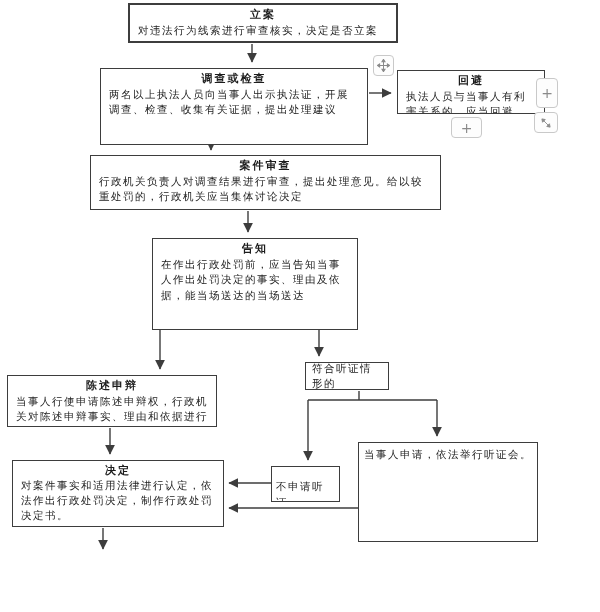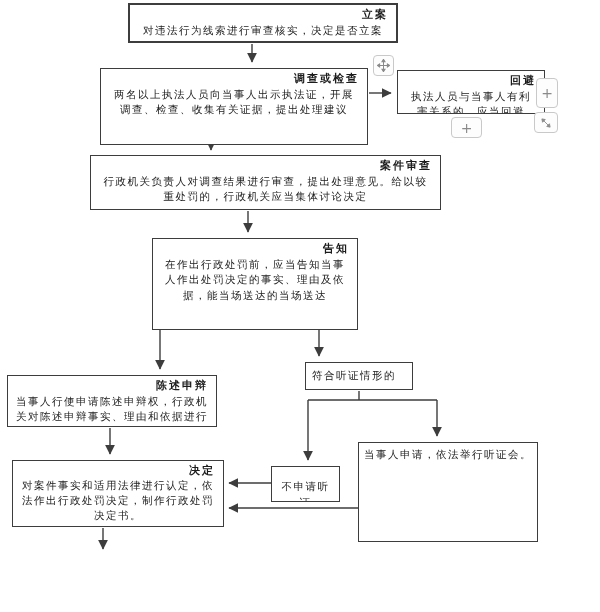--- a/index.html
+++ b/index.html
@@ -6,22 +6,22 @@
   #stage{
     position:relative;width:600px;height:612px;background:#ffffff;overflow:hidden;
     font-family:"DejaVu Sans",sans-serif;color:#1c1c1c;
   }
   #wires{position:absolute;left:0;top:0;width:600px;height:612px;}
   .node{
     position:absolute;background:#fff;border:1.6px solid #3d3d3d;box-sizing:border-box;
     padding:2px 8px 3px;font-size:10.5px;letter-spacing:1.5px;line-height:15.5px;overflow:hidden;
   }
   .node.major{border-width:2.4px;}
-  .node-title{text-align:right;font-weight:bold;font-size:11px;letter-spacing:2px;}
-  .node-body{text-align:center;}
+  .node-title{text-align:center;font-weight:bold;font-size:11px;letter-spacing:2px;}
+  .node-body{text-align:left;}
   .small-center{display:flex;align-items:center;padding:2px 6px;}
   .ctl{
     position:absolute;background:#fdfdfd;border:1px solid #c9c9c9;border-radius:4px;
     display:flex;align-items:center;justify-content:center;color:#8a8a8a;
     box-sizing:border-box;font-size:14px;line-height:1;
   }
   .ctl svg{display:block;}
 </style>
 </head>
 <body>
@@ -77,21 +77,21 @@
   <div class="node" style="left:152px;top:238px;width:206px;height:92px">
     <div class="node-title">告知</div>
     <div class="node-body">在作出行政处罚前，应当告知当事人作出处罚决定的事实、理由及依据，能当场送达的当场送达</div>
   </div>
 
   <div class="node" style="left:7px;top:375px;width:210px;height:52px">
     <div class="node-title">陈述申辩</div>
     <div class="node-body">当事人行使申请陈述申辩权，行政机关对陈述申辩事实、理由和依据进行复核</div>
   </div>
 
-  <div class="node small-center" style="left:305px;top:362px;width:108px;height:28px">
+  <div class="node small-center" style="left:305px;top:362px;width:84px;height:28px">
     <div class="node-body">符合听证情形的</div>
   </div>
 
   <div class="node" style="left:271px;top:466px;width:69px;height:36px;padding:12px 4px">
     <div class="node-body">不申请听证</div>
     <div class="node-body">或逾期</div>
   </div>
 
   <div class="node" style="left:358px;top:442px;width:180px;height:100px;padding:4px 5px">
     <div class="node-body">当事人申请，依法举行听证会。</div>

